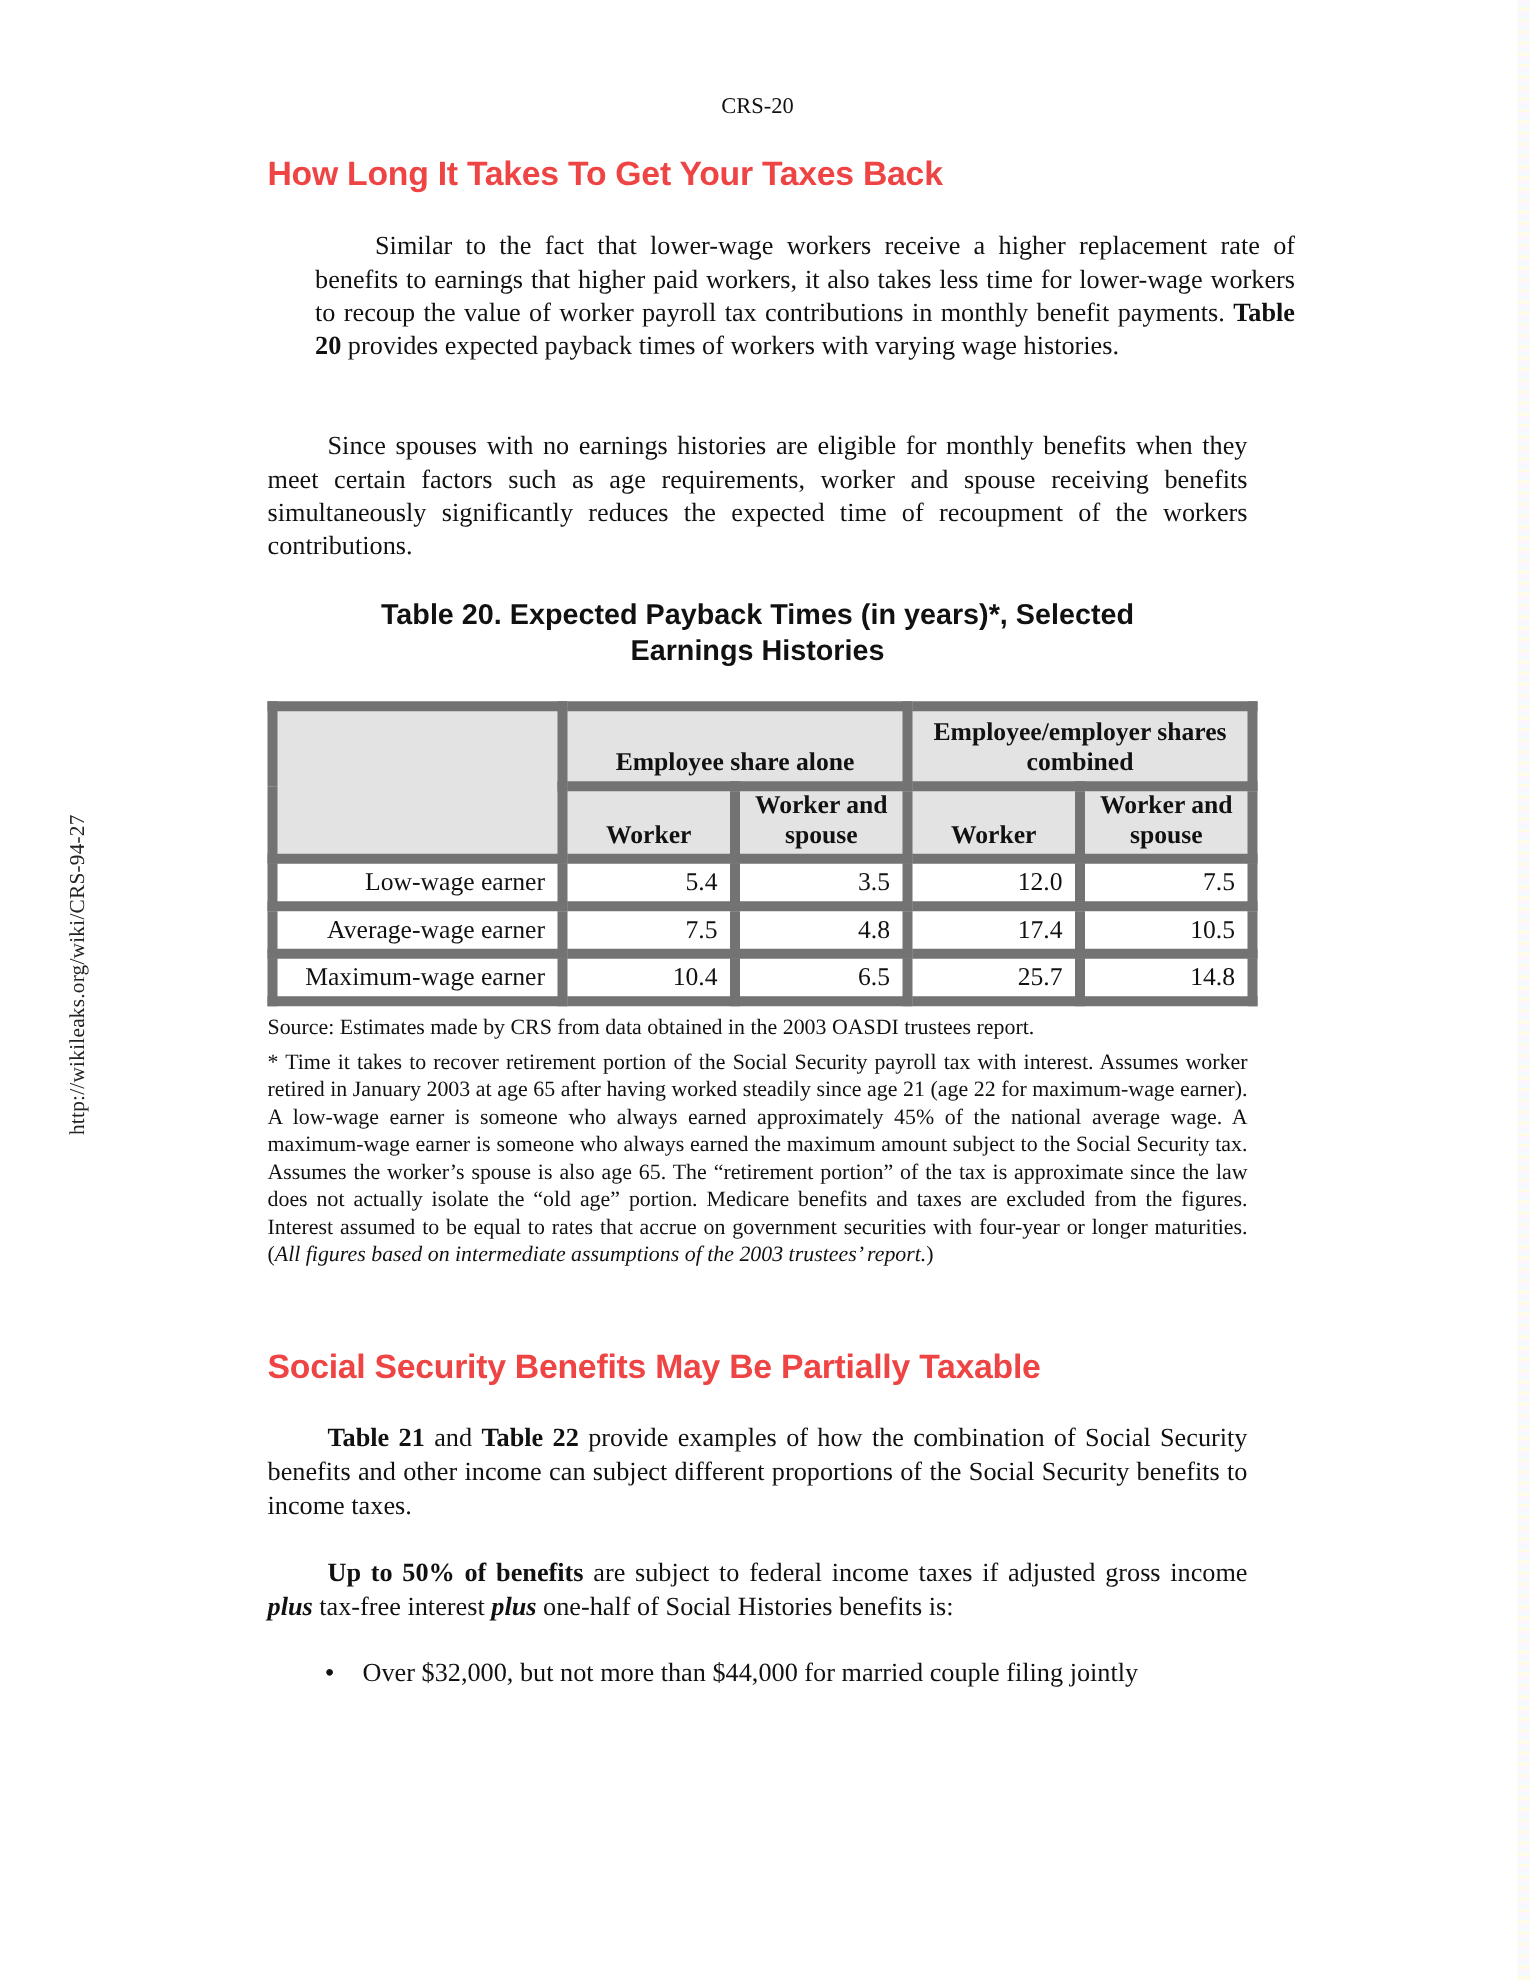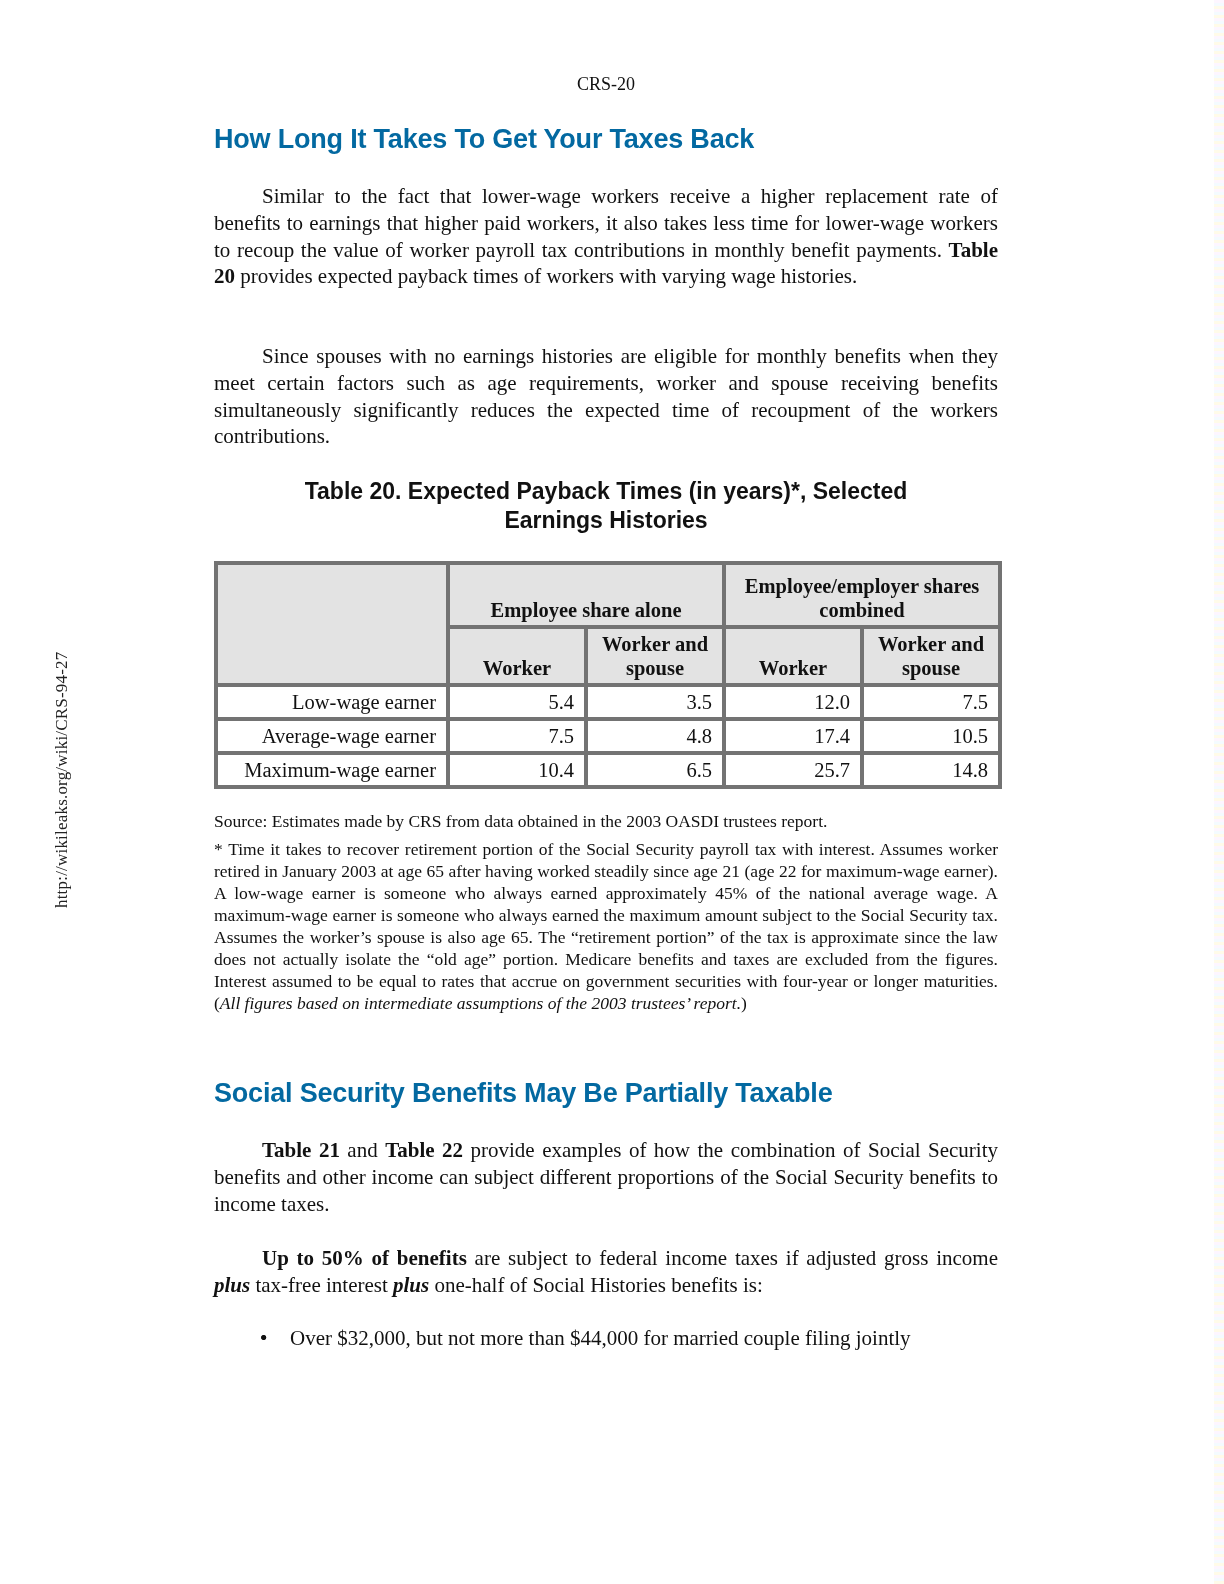--- a/index.html
+++ b/index.html
@@ -17,35 +17,35 @@
     transform-origin: left top; transform: rotate(-90deg);
     font-size: 17px; color: #222; white-space: nowrap; letter-spacing: 0.2px;
   }
   .page-number {
     position: absolute; top: 74px; left: 0; width: 1212px; text-align: center;
     font-size: 18px;
   }
   .content { position: absolute; left: 214px; width: 784px; }
   h2.section {
     margin: 0; font-family: "Liberation Sans", "DejaVu Sans", sans-serif;
-    font-weight: bold; font-size: 27px; letter-spacing: -0.2px; color: #0369a1;
+    font-weight: bold; font-size: 27px; letter-spacing: -0.2px; color: #ef4444;
   }
   p.body {
     margin: 0; font-size: 21px; line-height: 26.8px; text-align: justify;
     text-indent: 48px;
   }
   .table-title {
     margin: 0; text-align: center; font-family: "Liberation Sans", "DejaVu Sans", sans-serif;
     font-weight: bold; font-size: 23px; line-height: 29px;
   }
   table.data {
     border-collapse: collapse; width: 784px; table-layout: fixed;
     font-size: 20.5px;
   }
-  table.data td, table.data th { border: 4px solid #737373; padding: 0 10px; }
+  table.data td, table.data th { border: 8px solid #737373; padding: 0 10px; }
   table.data th {
     background: #e3e3e3; font-weight: bold; text-align: center; vertical-align: bottom;
     line-height: 23.5px; padding-bottom: 3px;
   }
   table.data td { height: 30px; line-height: 30px; }
   table.data td.num { text-align: right; }
   table.data td.label { text-align: right; }
   .note { font-size: 17.5px; line-height: 22px; margin: 0; text-align: justify; }
   .note b { font-weight: normal; }
   ul.bullets { margin: 0; padding: 0; list-style: none; }
@@ -62,21 +62,21 @@
 <div class="right-edge"></div>
 
 <div class="sidebar-url">http://wikileaks.org/wiki/CRS-94-27</div>
 
 <div class="page-number">CRS-20</div>
 
 <div class="content" style="top:124px;">
   <h2 class="section">How Long It Takes To Get Your Taxes Back</h2>
 </div>
 
-<div class="content" style="top:183px;">
+<div class="content" style="top:183px;margin-left:38px;">
   <p class="body"><span>Similar to the fact that lower-wage workers receive a higher replacement rate of benefits to earnings that higher paid workers, it also takes less time for lower-wage workers to recoup the value of worker payroll tax contributions in monthly benefit payments. </span><b>Table 20</b><span> provides expected payback times of workers with varying wage histories.</span></p>
 </div>
 
 <div class="content" style="top:343px;">
   <p class="body">Since spouses with no earnings histories are eligible for monthly benefits when they meet certain factors such as age requirements, worker and spouse receiving benefits simultaneously significantly reduces the expected time of recoupment of the workers contributions.</p>
 </div>
 
 <div class="content" style="top:477px;">
   <p class="table-title">
     <span>Table 20.  Expected Payback Times (in years)*, Selected</span><br>

